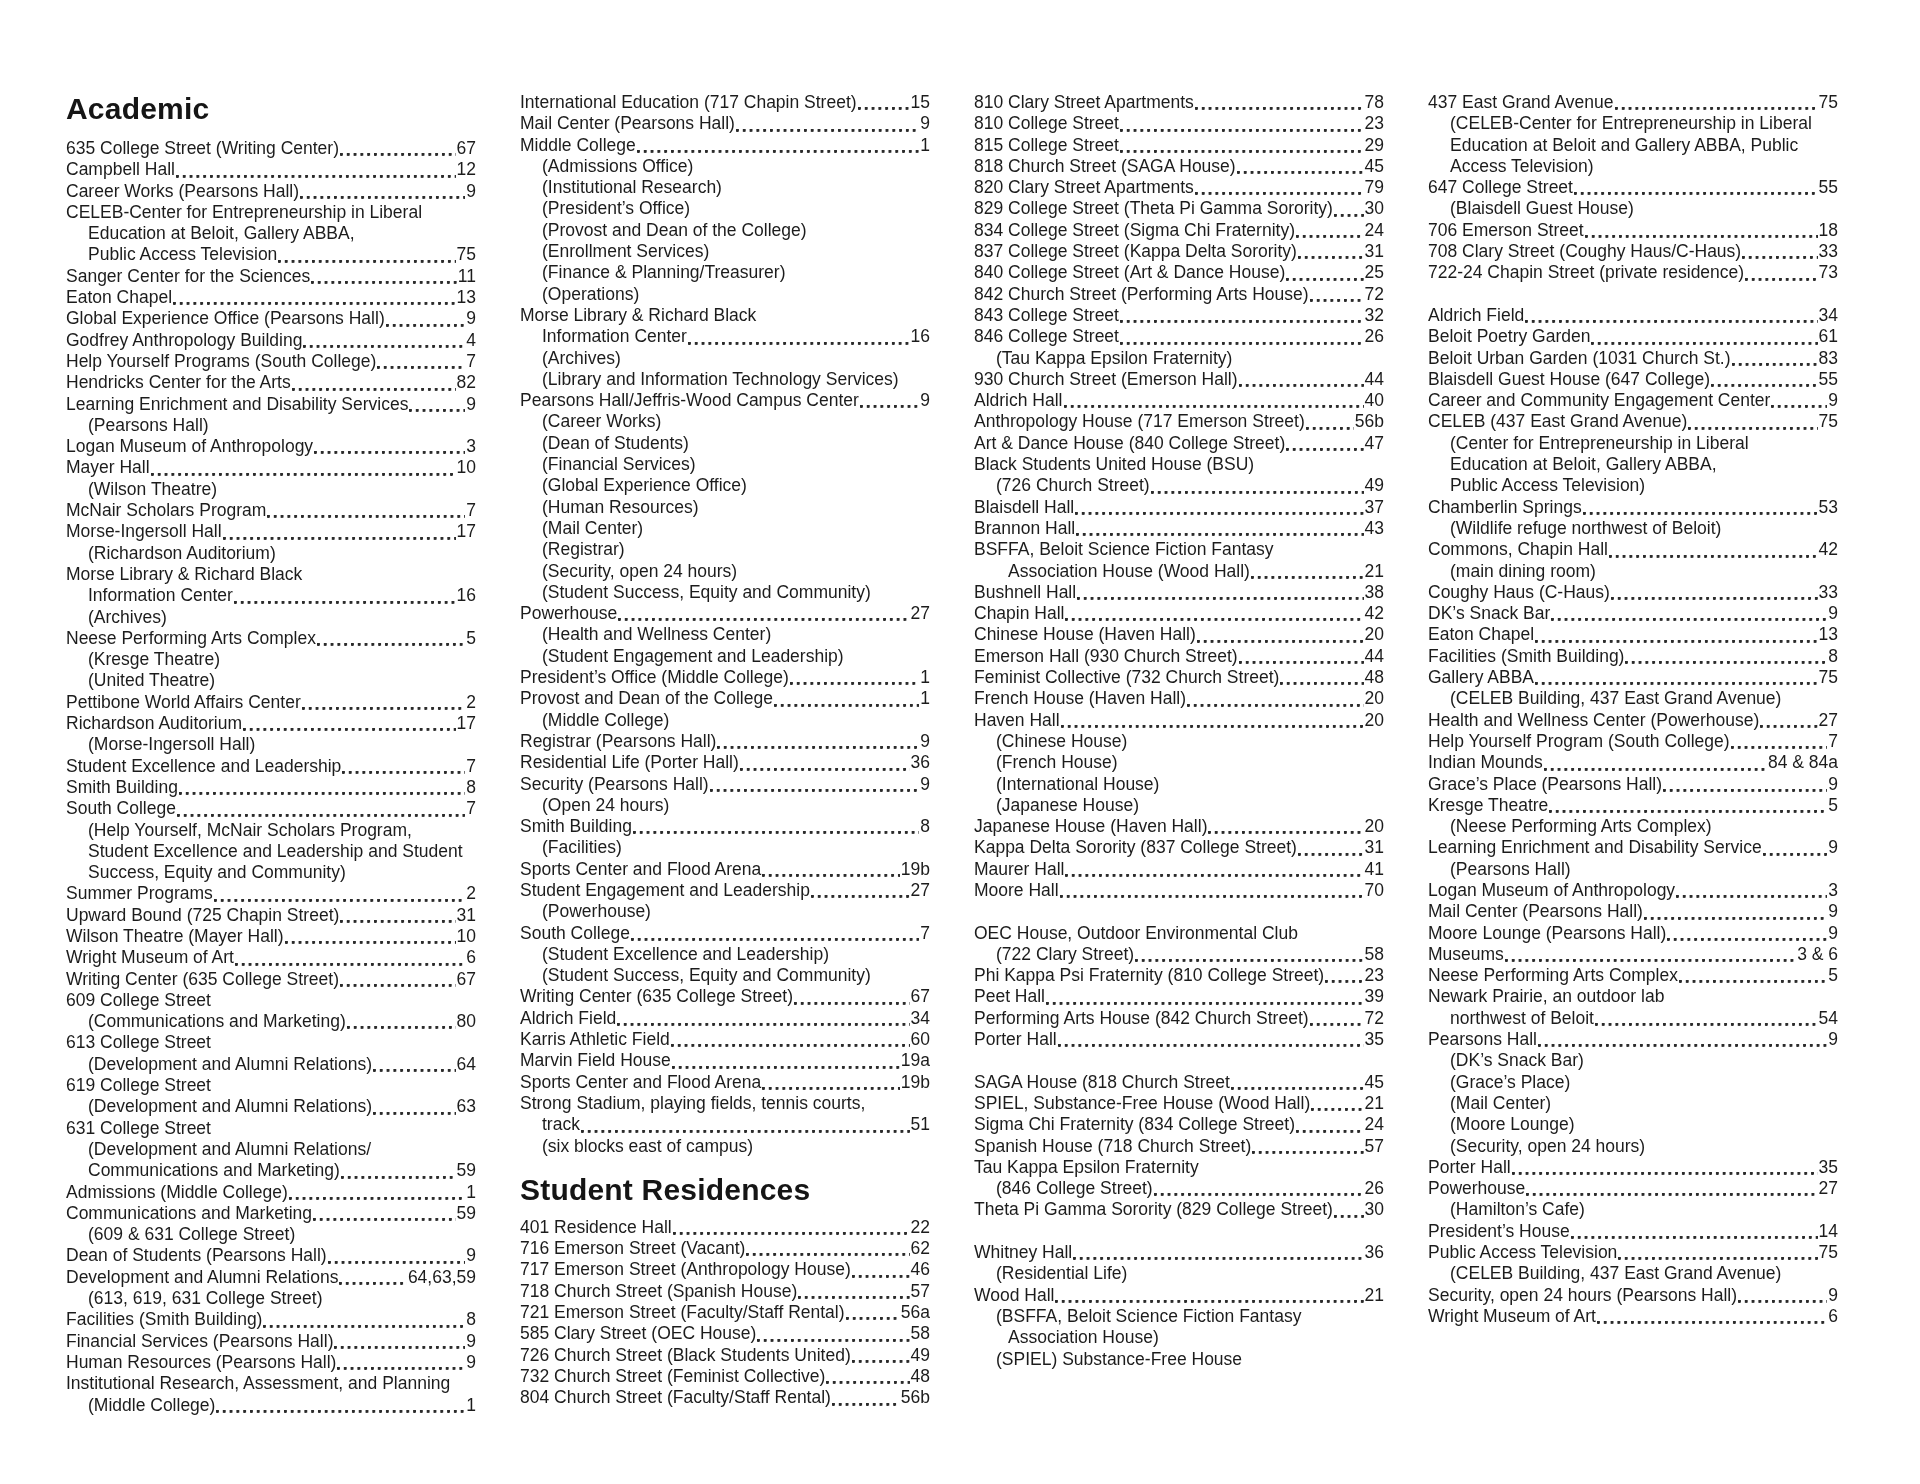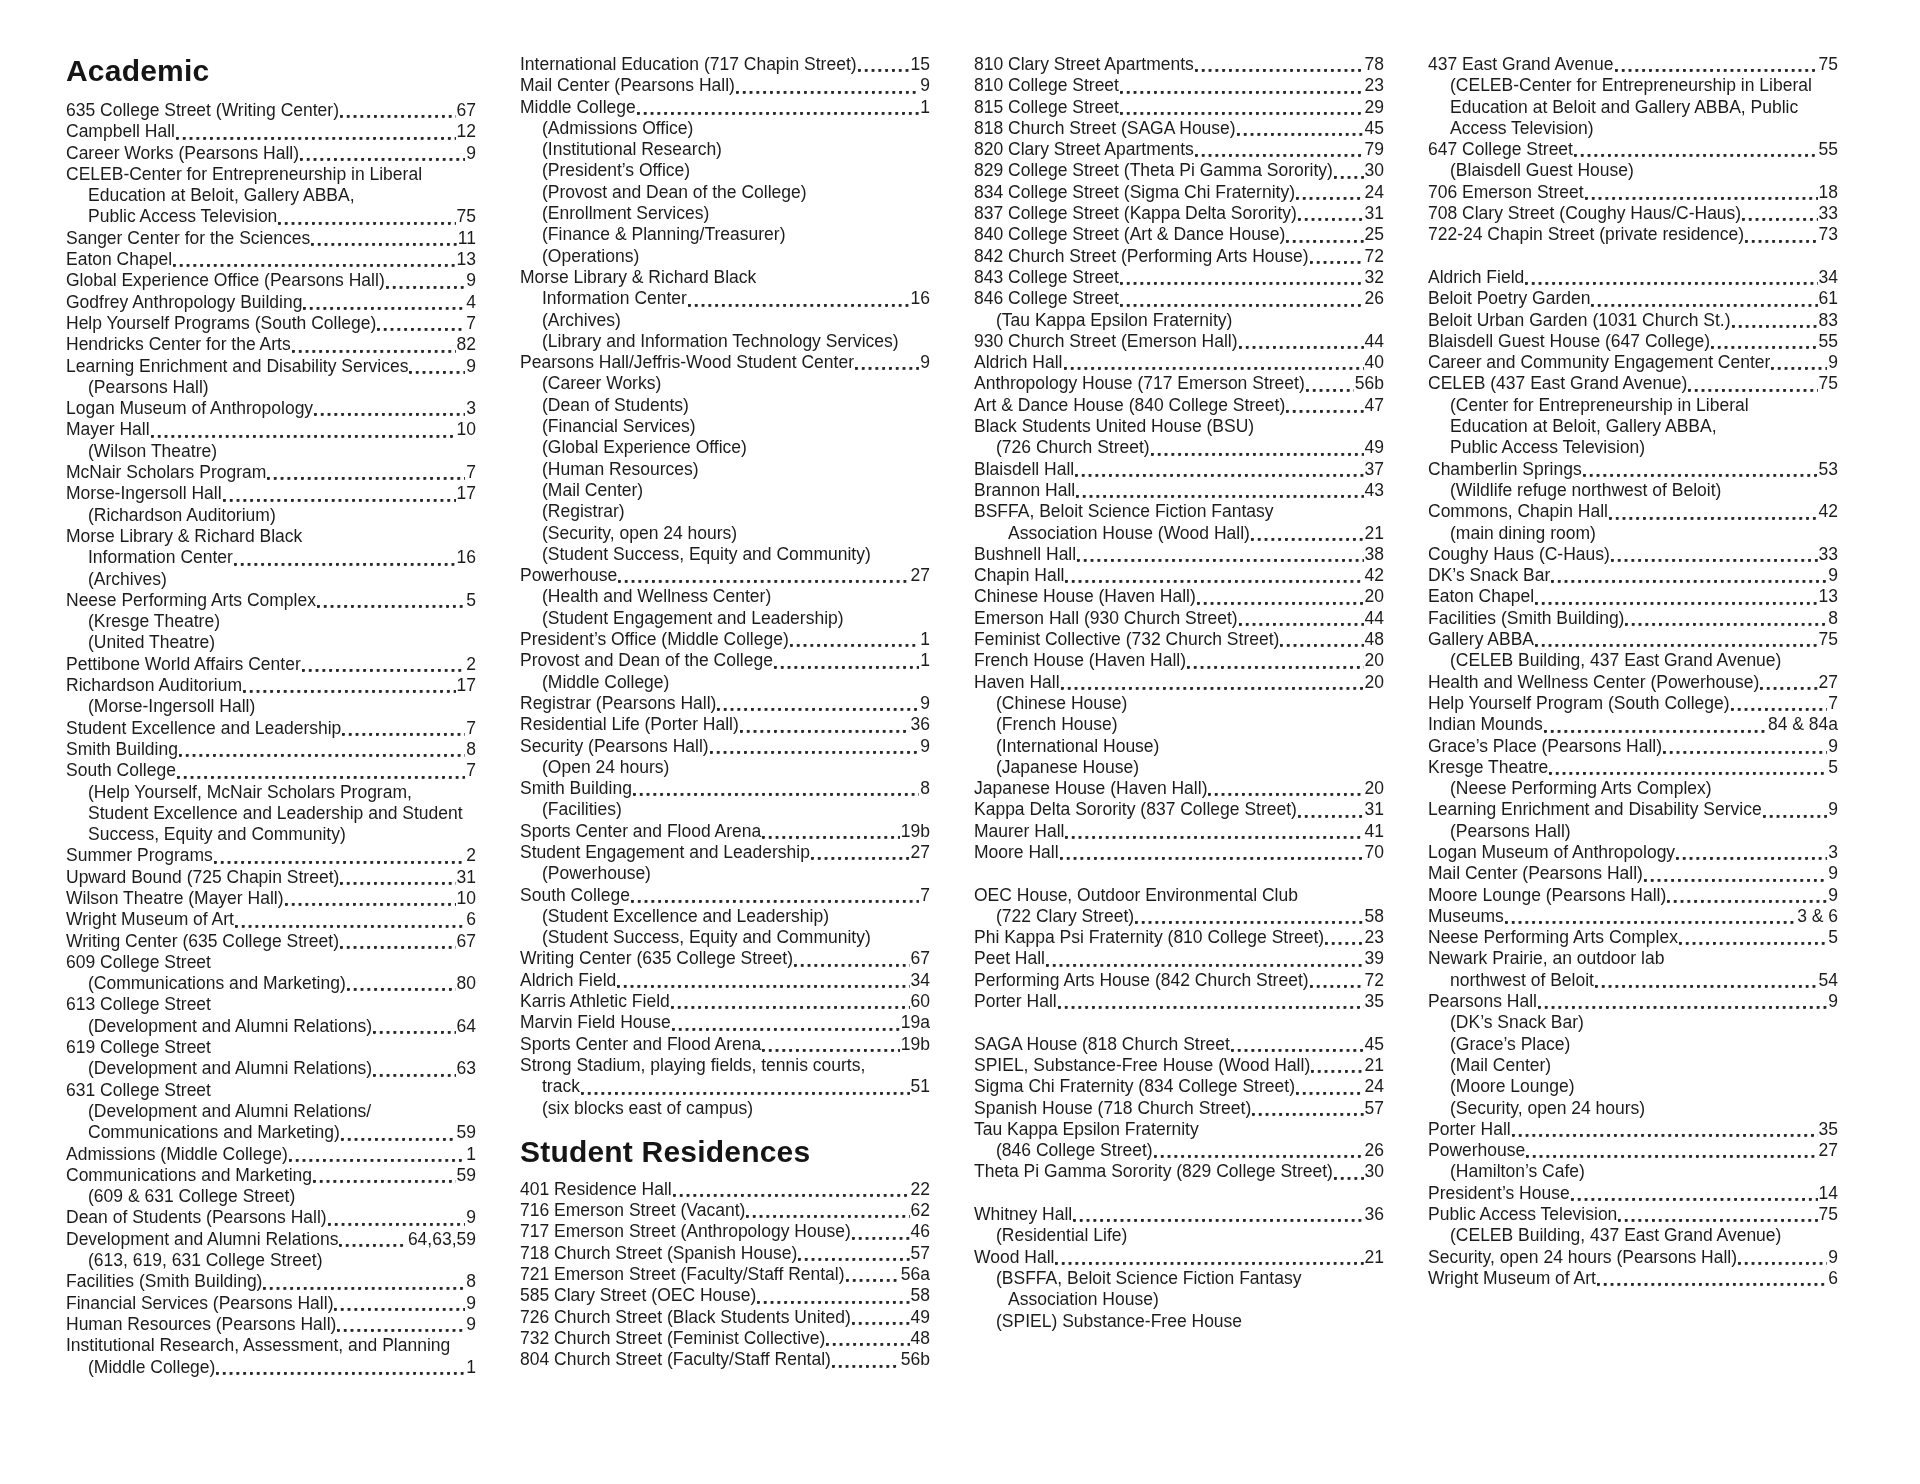--- a/index.html
+++ b/index.html
@@ -11,21 +11,21 @@
   }
   #page {
     position: relative;
     width: 1920px;
     height: 1484px;
     background: #ffffff;
     overflow: hidden;
   }
   #columns {
     display: flex;
-    padding: 54px 0 0 66px;
+    padding: 92px 0 0 66px;
     gap: 44px;
     box-sizing: border-box;
   }
   .col {
     flex: 0 0 410px;
     width: 410px;
   }
   .heading {
     font-size: 30px;
     font-weight: bold;
@@ -373,21 +373,21 @@
           <span class="dots"></span>
           <span class="num">16</span>
         </div>
         <div class="line ind1">
           <span class="label">(Archives)</span>
         </div>
         <div class="line ind1">
           <span class="label">(Library and Information Technology Services)</span>
         </div>
         <div class="line ind0">
-          <span class="label">Pearsons Hall/Jeffris-Wood Student Center</span>
+          <span class="label">Pearsons Hall/Jeffris-Wood Campus Center</span>
           <span class="dots"></span>
           <span class="num">9</span>
         </div>
         <div class="line ind1">
           <span class="label">(Career Works)</span>
         </div>
         <div class="line ind1">
           <span class="label">(Dean of Students)</span>
         </div>
         <div class="line ind1">

